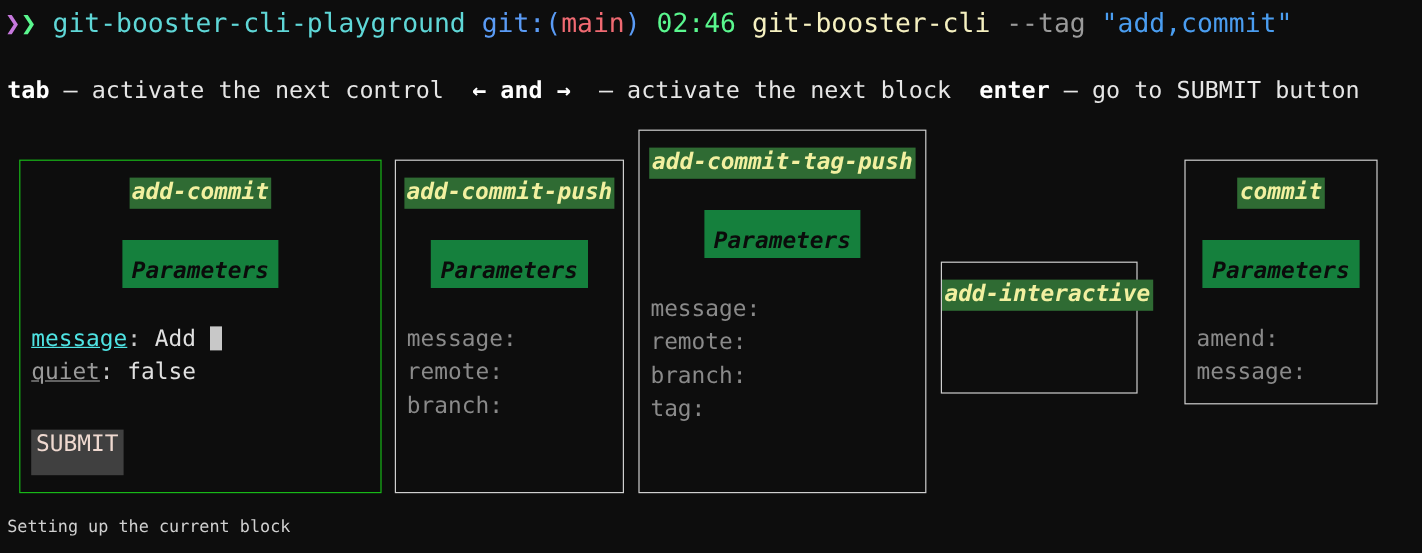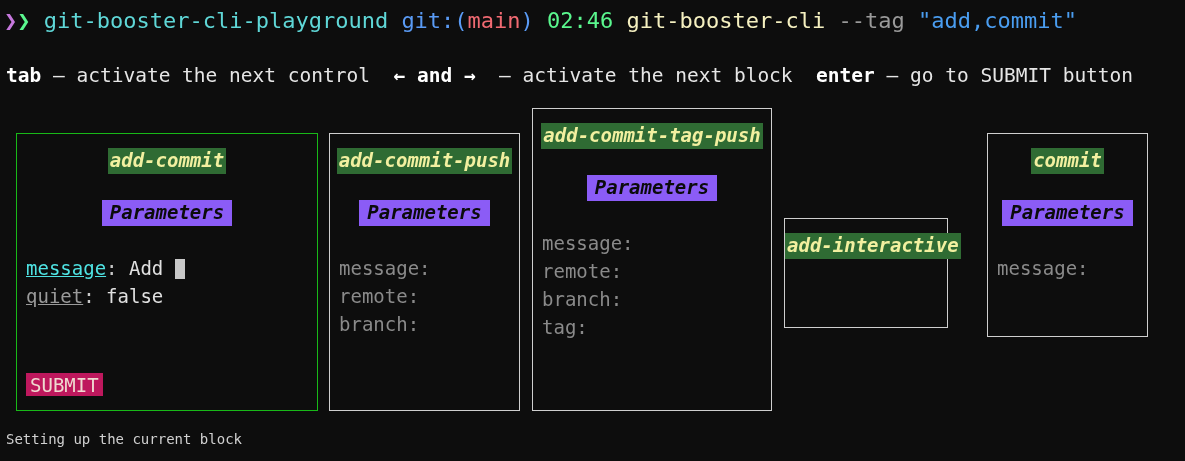--- a/index.html
+++ b/index.html
@@ -76,25 +76,25 @@
     letter-spacing: 0px;
   }
 
   .params-row {
     text-align: center;
     margin-top: 26px;
     line-height: 1;
   }
   .params-label {
     display: inline-block;
-    background: #8b5cf6;
+    background: #15803d;
     color: #0b0b0b;
     font-style: italic;
     font-weight: bold;
-    padding: 3px 8px 4px 8px;
+    padding: 17px 8px 4px 8px;
     white-space: pre;
   }
 
   .params-list {
     margin-top: 28px;
     padding-left: 9px;
   }
   .param {
     white-space: pre;
     line-height: 28px;
@@ -121,23 +121,23 @@
     vertical-align: -4px;
   }
 
   .submit-wrap {
     position: absolute;
     left: 9px;
     bottom: 14px;
   }
   .submit-btn {
     display: inline-block;
-    background: #be185d;
+    background: #404040;
     color: #efd9d0;
-    padding: 3px 4px 1px 4px;
+    padding: 3px 4px 16px 4px;
     white-space: pre;
     font-size: 19px;
   }
 
   
   .status-line {
     position: absolute;
     left: 6px;
     top: 432px;
     white-space: pre;
@@ -204,17 +204,18 @@
 </div>
 
 <div class="block" style="left:987px; top:133px; width:161px; height:204px;">
   <div class="block-title-row">
     <span class="block-title">commit</span>
   </div>
   <div class="params-row">
     <span class="params-label">Parameters</span>
   </div>
   <div class="params-list">
+    <div class="param"><span class="pname">amend</span><span class="pcolon">:</span></div>
     <div class="param"><span class="pname">message</span><span class="pcolon">:</span></div>
   </div>
 </div>
 
 <div class="status-line">Setting up the current block</div>
 
 </body></html>

